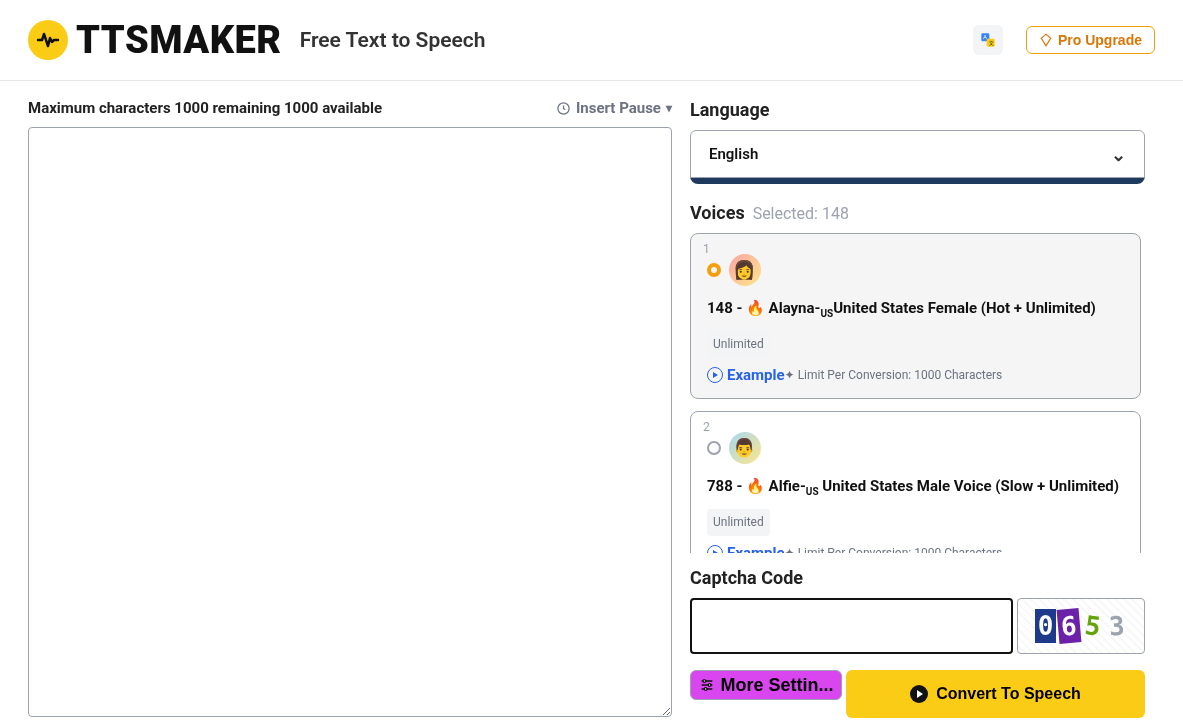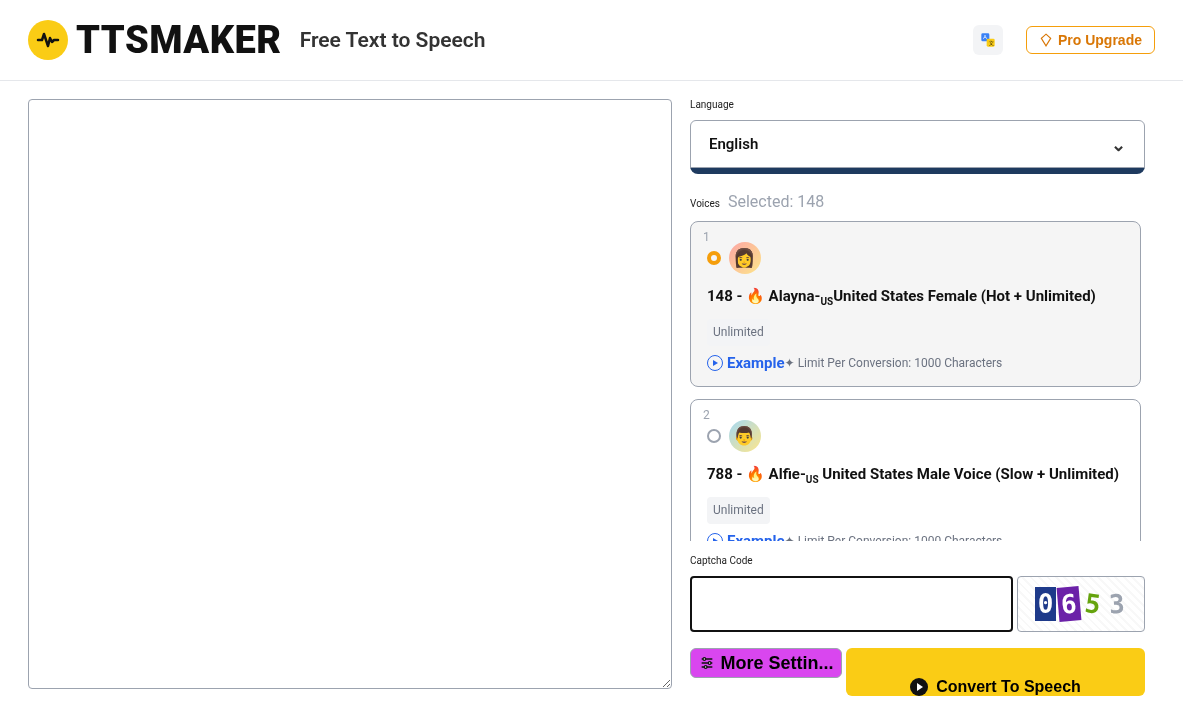--- a/index.html
+++ b/index.html
@@ -18,21 +18,21 @@
 .left-col { width: 644px; display:flex; flex-direction:column; }
 .right-col { width: 455px; display:flex; flex-direction:column; }
 
 .row-between { display:flex; justify-content:space-between; align-items:center; margin-bottom:10px; }
 .char-label { font-size:15px; font-weight:700; color:#222; }
 .insert-pause { font-size:15px; font-weight:700; color:#6b7280; display:flex; align-items:center; gap:5px; cursor:pointer; }
 .insert-pause .chev { font-size:12px; }
 
 .textarea { width:100%; height:590px; border:1px solid #9ca3af; border-radius:4px; resize:both; padding:8px; font-size:15px; font-family:inherit; }
 
-.section-label { font-size:10px; font-weight:400; color:#222; margin-bottom:10px; }
+.section-label { font-size:18px; font-weight:700; color:#222; margin-bottom:10px; }
 
 .lang-select { width:100%; height:48px; border:1.5px solid #9ca3af; border-radius:6px 6px 0 0; display:flex; align-items:center; justify-content:space-between; padding:4px 18px; font-size:15px; font-weight:600; cursor:pointer; background:#fff; }
 .lang-wrap { border-bottom:6px solid #1e3a5f; border-radius:8px; margin-bottom:18px; }
 .chev-down { font-size:18px; color:#333; }
 
 .voices-head { display:flex; align-items:baseline; gap:8px; margin-bottom:10px; }
 .voices-head .sub { font-size:16px; color:#9ca3af; font-weight:400; }
 
 .voices-list { height:320px; overflow-y:scroll; padding-right:4px; }
 .voices-list::-webkit-scrollbar { width:10px; }
@@ -60,21 +60,21 @@
 .captcha-input { flex:1; height:56px; border:2px solid #111; border-radius:4px; font-size:18px; padding:0 10px; }
 .captcha-img { width:128px; height:56px; border:1px solid #9ca3af; border-radius:4px; display:flex; align-items:center; justify-content:center; gap:2px; background:repeating-linear-gradient(45deg,#fff,#fff 4px,#f8f8f8 4px,#f8f8f8 6px); font-family:monospace; font-weight:bold; position:relative; }
 .captcha-img span { font-size:26px; padding:2px 3px; }
 .c0 { background:#1e3a8a; color:#fff; }
 .c1 { background:#6b21a8; color:#fff; transform:rotate(-5deg); }
 .c2 { color:#65a30d; transform:rotate(8deg); }
 .c3 { color:#9ca3af; transform:rotate(-3deg); }
 
 .action-row { display:flex; gap:0; }
 .more-btn { width:152px; height:30px; border:1px solid #9ca3af; border-radius:6px; background:#d946ef; font-size:18px; font-weight:700; display:flex; align-items:center; justify-content:center; gap:6px; cursor:pointer; white-space:nowrap; overflow:hidden; text-overflow:ellipsis; padding:0 10px;}
-.convert-btn { flex:1; height:48px; border:none; border-radius:6px; background:#facc15; font-size:16px; font-weight:700; display:flex; align-items:flex-end; justify-content:center; gap:8px; cursor:pointer; margin-left:4px;}
+.convert-btn { flex:1; height:48px; border:none; border-radius:6px; background:#facc15; font-size:16px; font-weight:700; display:flex; align-items:center; justify-content:center; gap:8px; cursor:pointer; margin-left:4px;}
 .play-black { width:18px; height:18px; background:#111; border-radius:50%; display:inline-flex; align-items:center; justify-content:center;}
 .play-black::after { content:""; width:0;height:0;border-left:6px solid #fff;border-top:4px solid transparent;border-bottom:4px solid transparent; margin-left:1px;}
 .sliders-icon svg { display:block; }
 </style>
 </head>
 <body>
 
 <div class="header">
   <div class="header-left">
     <div class="logo">
@@ -100,20 +100,31 @@
       <svg width="14" height="14" viewBox="0 0 24 24">
           <path d="M12 2 L20 9 L12 22 L4 9 Z" fill="none" stroke="#d97706" stroke-width="2"></path>
         </svg>
       <span>Pro Upgrade</span>
     </button>
   </div>
 </div>
 
 <div class="main">
   <div class="left-col">
+    <div class="row-between">
+      <span class="char-label">Maximum characters 1000 remaining 1000 available</span>
+      <span class="insert-pause">
+        <svg width="15" height="15" viewBox="0 0 24 24">
+            <circle cx="12" cy="12" r="9" stroke="#6b7280" stroke-width="2" fill="none"></circle>
+            <path d="M12 7 V12 L15 14" stroke="#6b7280" stroke-width="2" fill="none"></path>
+          </svg>
+        <span>Insert Pause</span>
+        <span class="chev">▾</span>
+      </span>
+    </div>
     <textarea class="textarea" style=""></textarea>
   </div>
 
   <div class="right-col">
     <div class="section-label">Language</div>
     <div class="lang-wrap">
       <div class="lang-select">
         <span>English</span>
         <span class="chev-down">⌄</span>
       </div>

